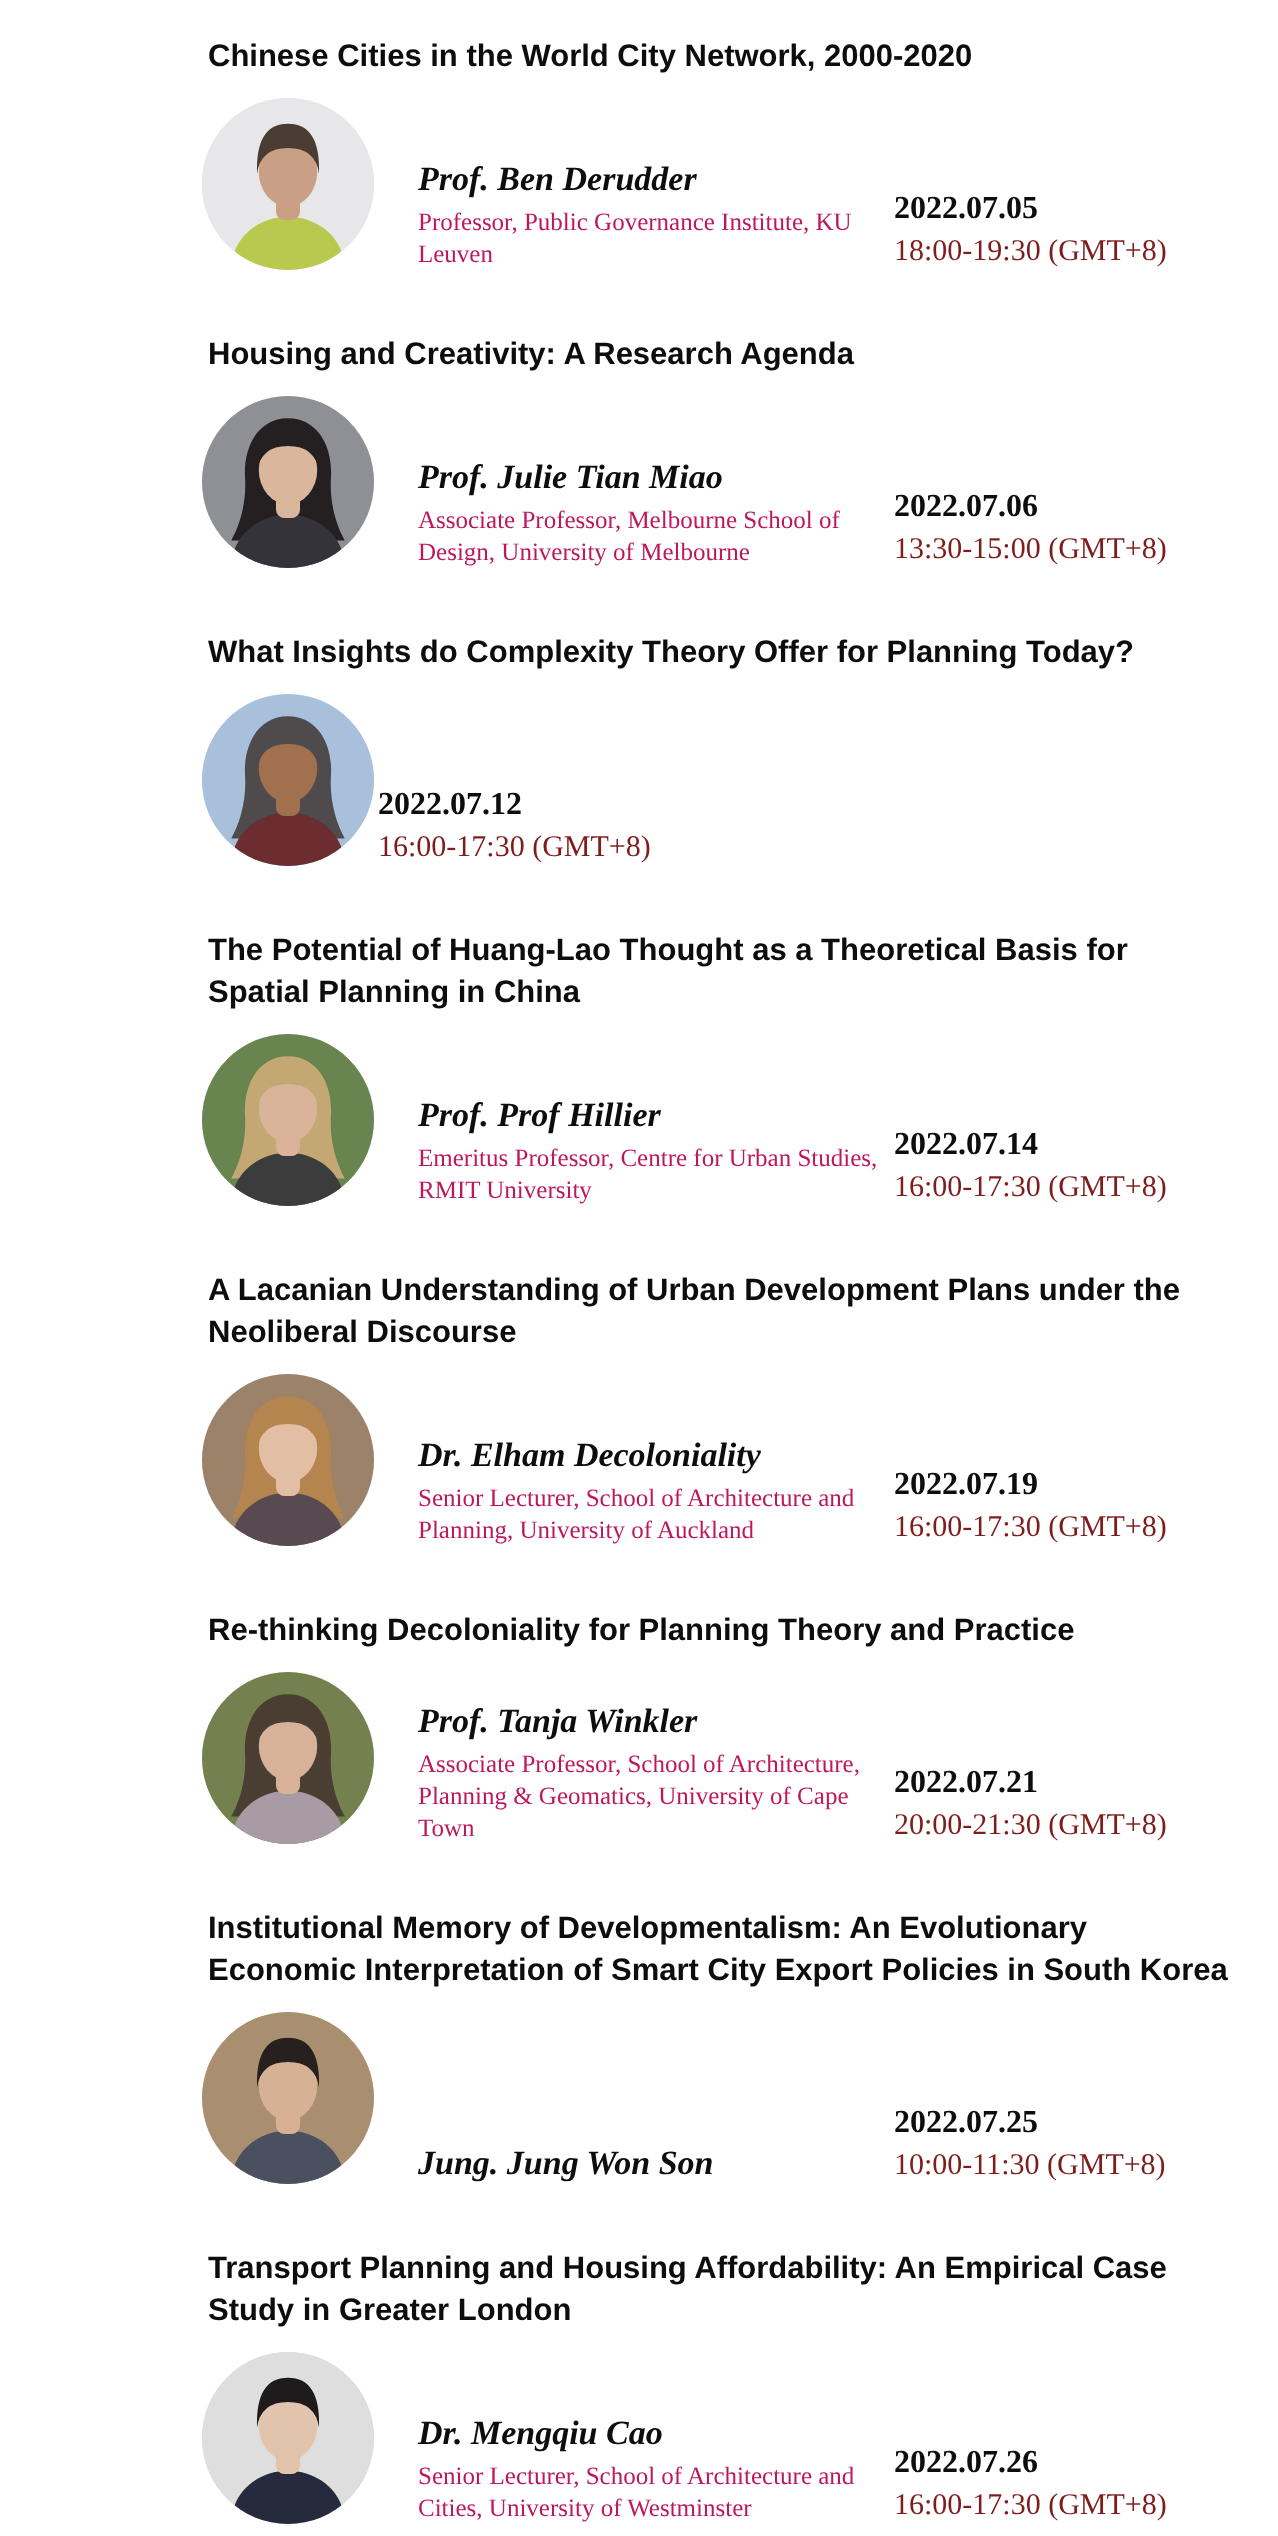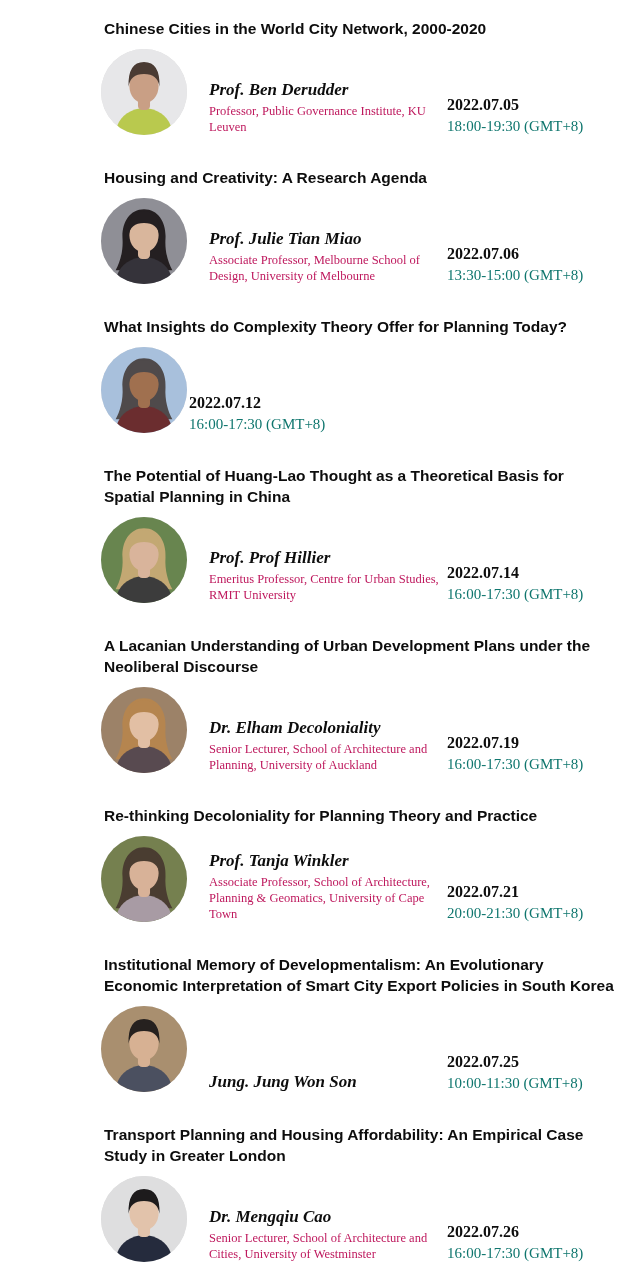--- a/index.html
+++ b/index.html
@@ -18,21 +18,21 @@
   .avatar{
     width:86px;height:86px;border-radius:50%;overflow:hidden;
     flex:0 0 86px;margin-left:-3px;background:#ddd;
   }
   .avatar svg{display:block;}
   .info{margin-left:22px;width:236px;padding-top:15px;}
   .speaker{font-size:17px;font-weight:700;font-style:italic;color:#0d0d0d;}
   .affil{font-size:12.5px;line-height:16px;color:#be185d;margin-top:3px;white-space:pre-line;}
   .when{padding-top:15px;margin-left:2px;}
   .date{font-size:16px;font-weight:700;color:#0d0d0d;}
-  .time{font-size:15px;color:#0f766e;margin-top:4px;}
+  .time{font-size:15px;color:#7f1d1d;margin-top:4px;}
 </style>
 </head>
 <body>
 
 <div id="lecture-list">
   <section class="item">
     <h2 class="title">Chinese Cities in the World City Network, 2000-2020</h2>
     <div class="row">
       <div class="avatar">
           <svg viewBox="0 0 100 100" width="86" height="86" xmlns="http://www.w3.org/2000/svg">

